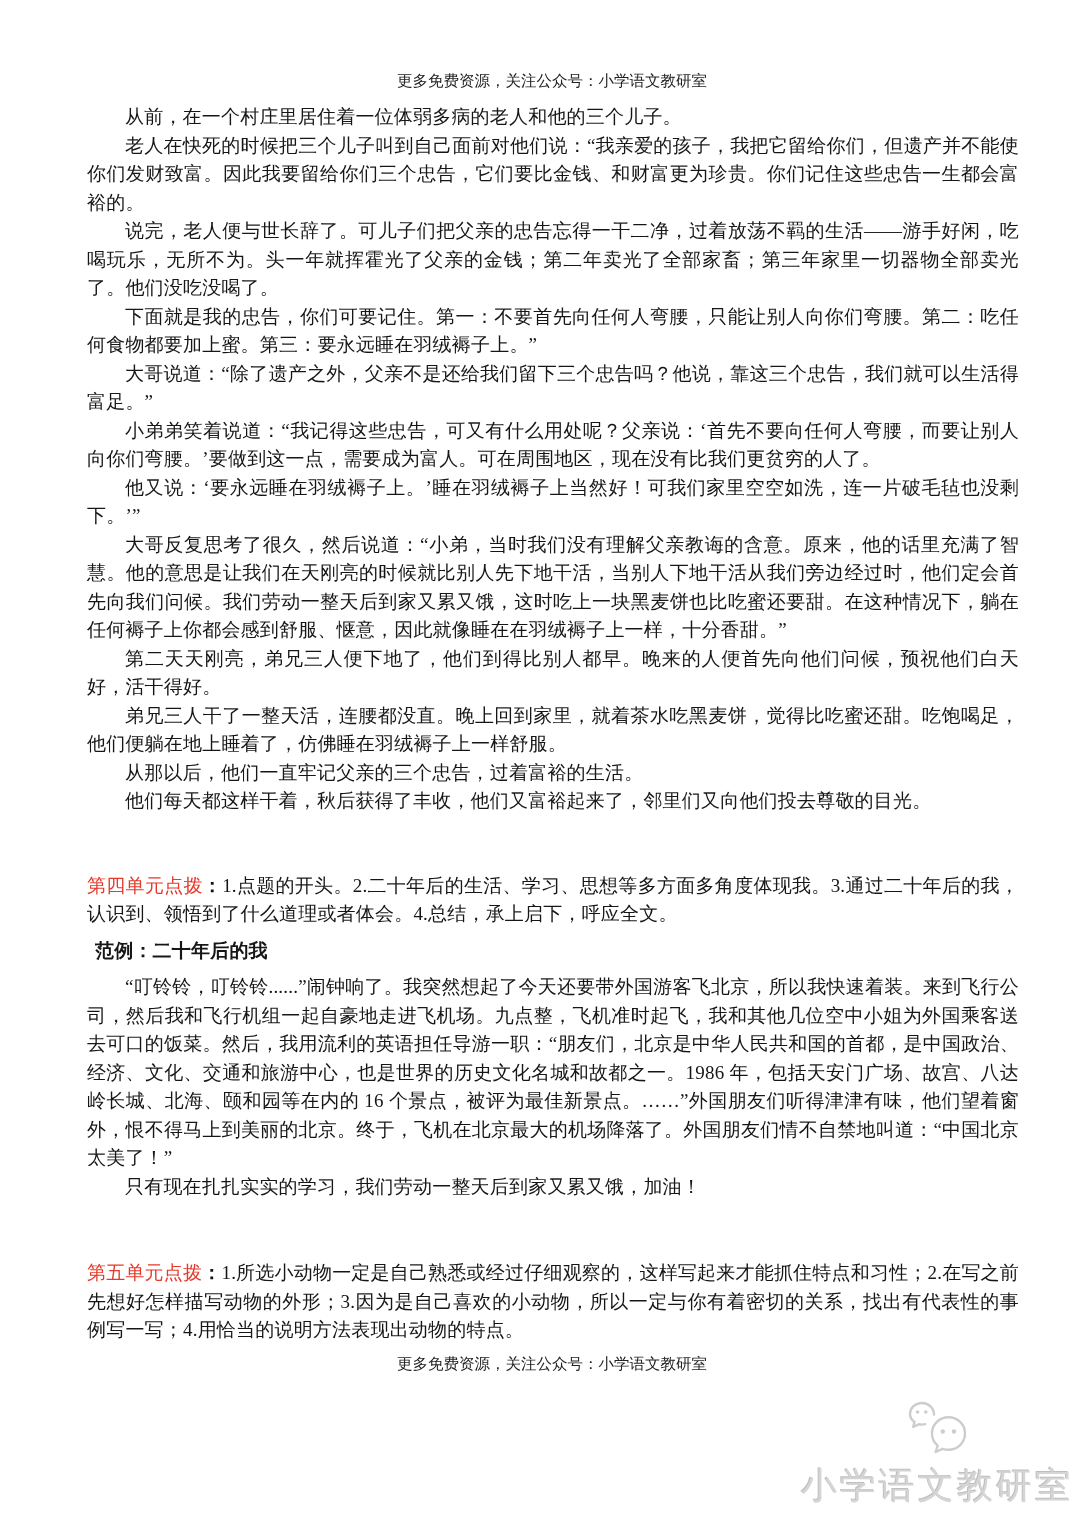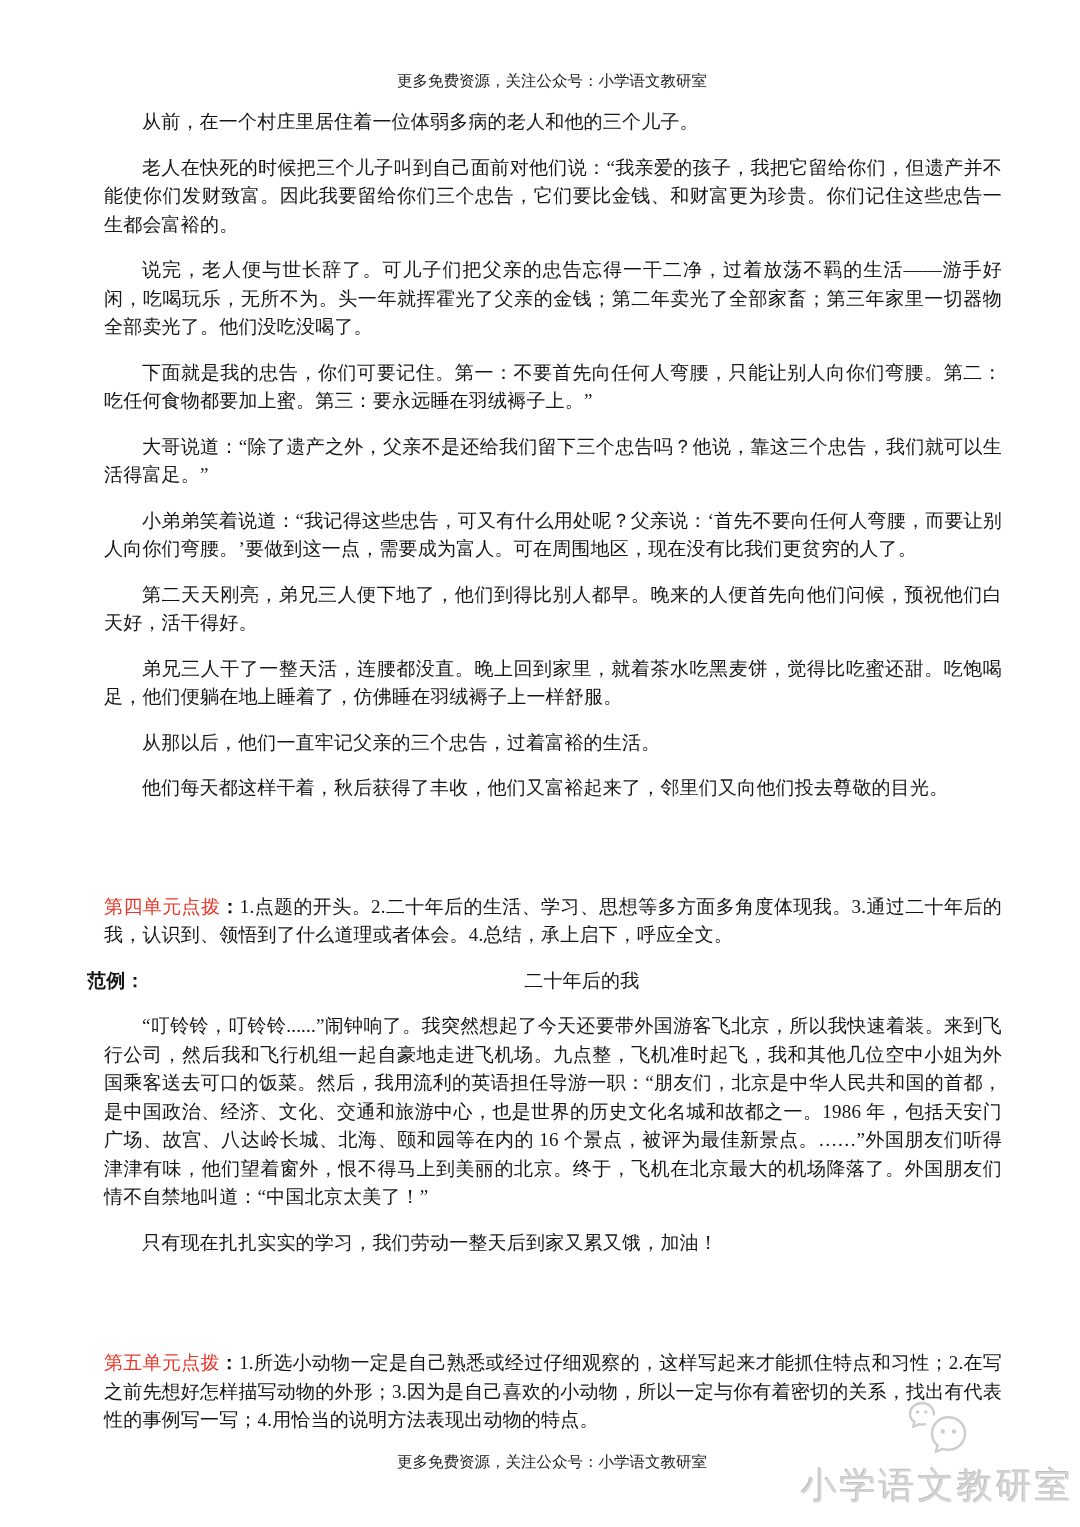--- a/index.html
+++ b/index.html
@@ -22,29 +22,29 @@
   }
   .page-header { padding-top: 71px; }
   .page-footer { margin-top: 9px; }
   .content {
     margin: 12px 73px 0 75px;
     font-size: 19px;
     line-height: 28.5px;
     text-align: justify;
     letter-spacing: 0.2px;
   }
-  .para { margin: 17px; text-indent: 2em; }
+  .para { margin: 0; text-indent: 2em; }
   .para.noindent { text-indent: 0; }
   .gap-section { height: 56px; }
   .gap-section-2 { height: 58px; }
   .unit-label { color: var(--accent-red, #e5392b); }
   .unit-colon { font-weight: bold; color: #111111; }
-  .example-line { display: flex; margin: 0; }
+  .example-line { display: flex; margin: 8px; }
   .example-label { font-weight: bold; flex: 0 0 auto; }
-  .essay-title { flex: 1 1 auto; text-align: center; }
+  .essay-title { flex: 1 1 auto; text-align: left; font-weight: bold; }
   .watermark {
     position: absolute;
     right: 18px;
     bottom: 16px;
     display: flex;
     align-items: center;
     gap: 7px;
     user-select: none;
     flex-direction: column;
   }
@@ -74,21 +74,23 @@
 
         <p class="para">说完，老人便与世长辞了。可儿子们把父亲的忠告忘得一干二净，过着放荡不羁的生活——游手好闲，吃喝玩乐，无所不为。头一年就挥霍光了父亲的金钱；第二年卖光了全部家畜；第三年家里一切器物全部卖光了。他们没吃没喝了。</p>
 
         <p class="para">下面就是我的忠告，你们可要记住。第一：不要首先向任何人弯腰，只能让别人向你们弯腰。第二：吃任何食物都要加上蜜。第三：要永远睡在羽绒褥子上。”</p>
 
         <p class="para">大哥说道：“除了遗产之外，父亲不是还给我们留下三个忠告吗？他说，靠这三个忠告，我们就可以生活得富足。”</p>
 
         <p class="para">小弟弟笑着说道：“我记得这些忠告，可又有什么用处呢？父亲说：‘首先不要向任何人弯腰，而要让别人向你们弯腰。’要做到这一点，需要成为富人。可在周围地区，现在没有比我们更贫穷的人了。</p>
 
 
+        <p class="para">他又说：‘要永远睡在羽绒褥子上。’睡在羽绒褥子上当然好！可我们家里空空如洗，连一片破毛毡也没剩下。’”</p>
 
+        <p class="para">大哥反复思考了很久，然后说道：“小弟，当时我们没有理解父亲教诲的含意。原来，他的话里充满了智慧。他的意思是让我们在天刚亮的时候就比别人先下地干活，当别人下地干活从我们旁边经过时，他们定会首先向我们问候。我们劳动一整天后到家又累又饿，这时吃上一块黑麦饼也比吃蜜还要甜。在这种情况下，躺在任何褥子上你都会感到舒服、惬意，因此就像睡在在羽绒褥子上一样，十分香甜。”</p>
 
         <p class="para">第二天天刚亮，弟兄三人便下地了，他们到得比别人都早。晚来的人便首先向他们问候，预祝他们白天好，活干得好。</p>
 
         <p class="para">弟兄三人干了一整天活，连腰都没直。晚上回到家里，就着茶水吃黑麦饼，觉得比吃蜜还甜。吃饱喝足，他们便躺在地上睡着了，仿佛睡在羽绒褥子上一样舒服。</p>
 
         <p class="para">从那以后，他们一直牢记父亲的三个忠告，过着富裕的生活。</p>
 
         <p class="para">他们每天都这样干着，秋后获得了丰收，他们又富裕起来了，邻里们又向他们投去尊敬的目光。</p>
       </div>
 

